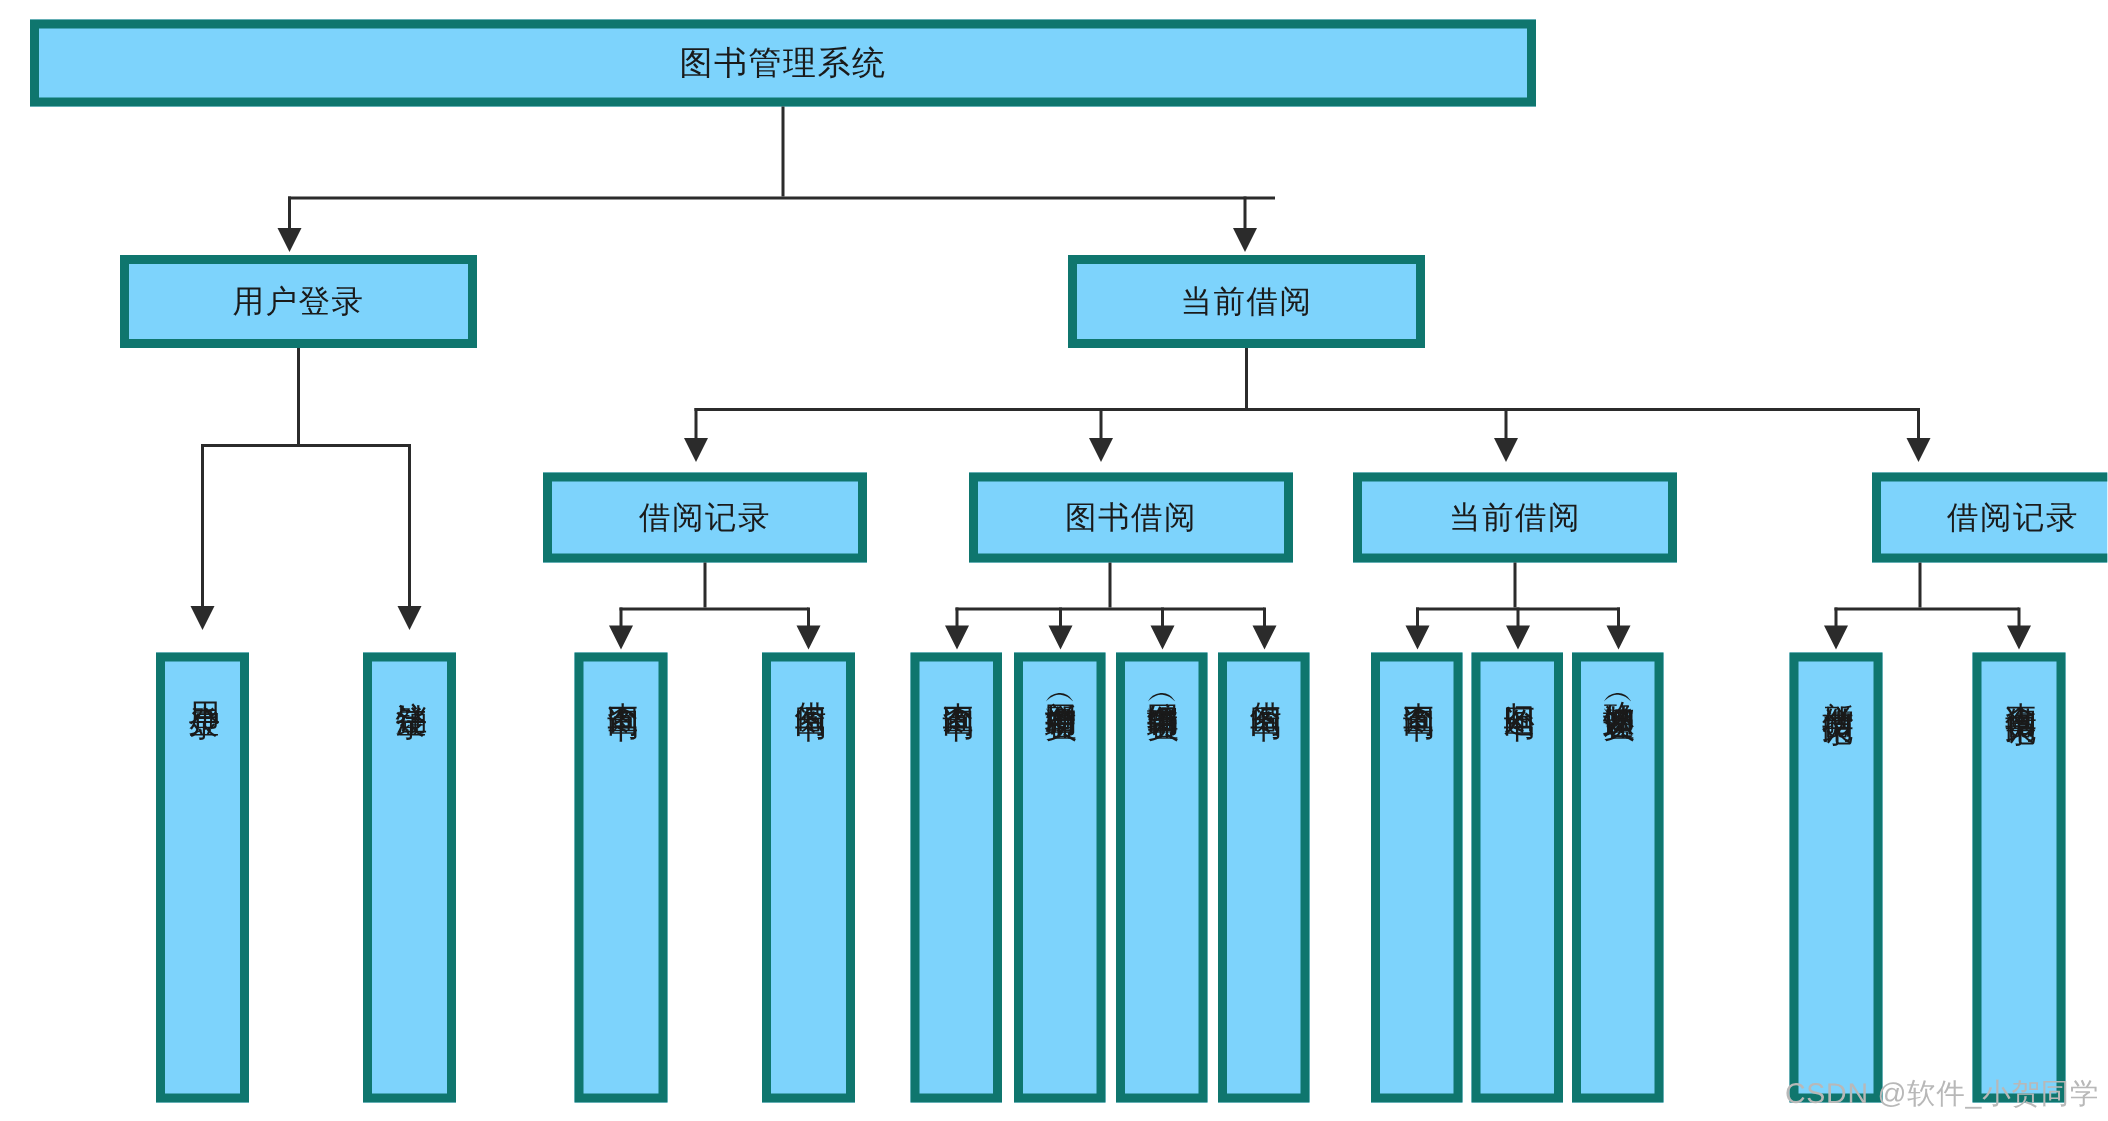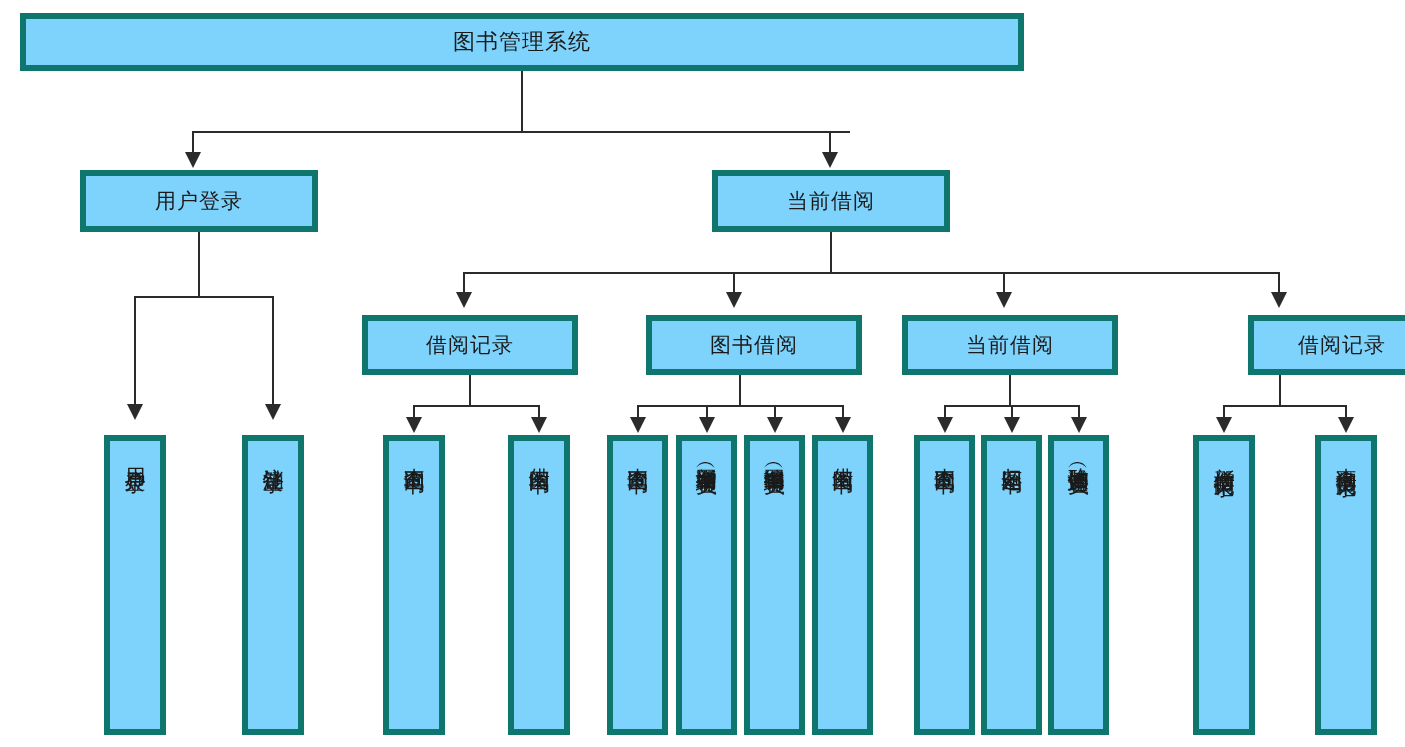--- a/index.html
+++ b/index.html
@@ -191,14 +191,15 @@
     <span class="vtext">确认归还（管理员）</span>
   </div>
 
   <div class="node v" style="left:1193px; top:435px; width:62px; height:300px;">
     <span class="vtext">新增借阅记录</span>
   </div>
   <div class="node v" style="left:1315px; top:435px; width:62px; height:300px;">
     <span class="vtext">查询借阅记录</span>
   </div>
 
+  <div id="watermark" style="left:1190px; top:716px;">CSDN @软件_小贺同学</div>
 
 </div>
 
 </body></html>

